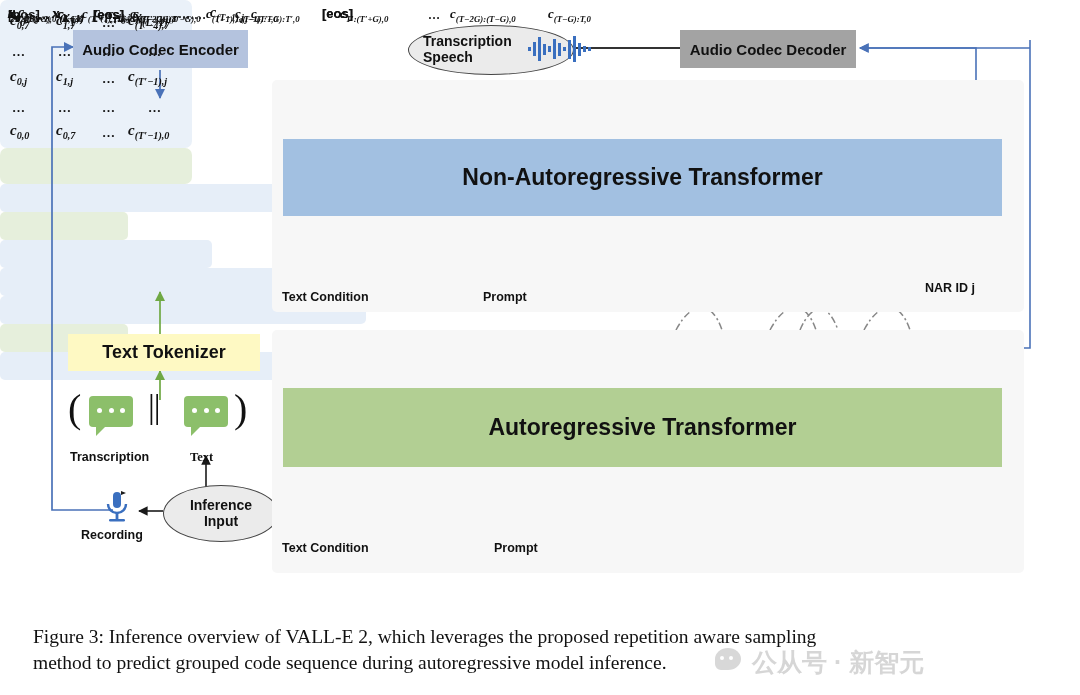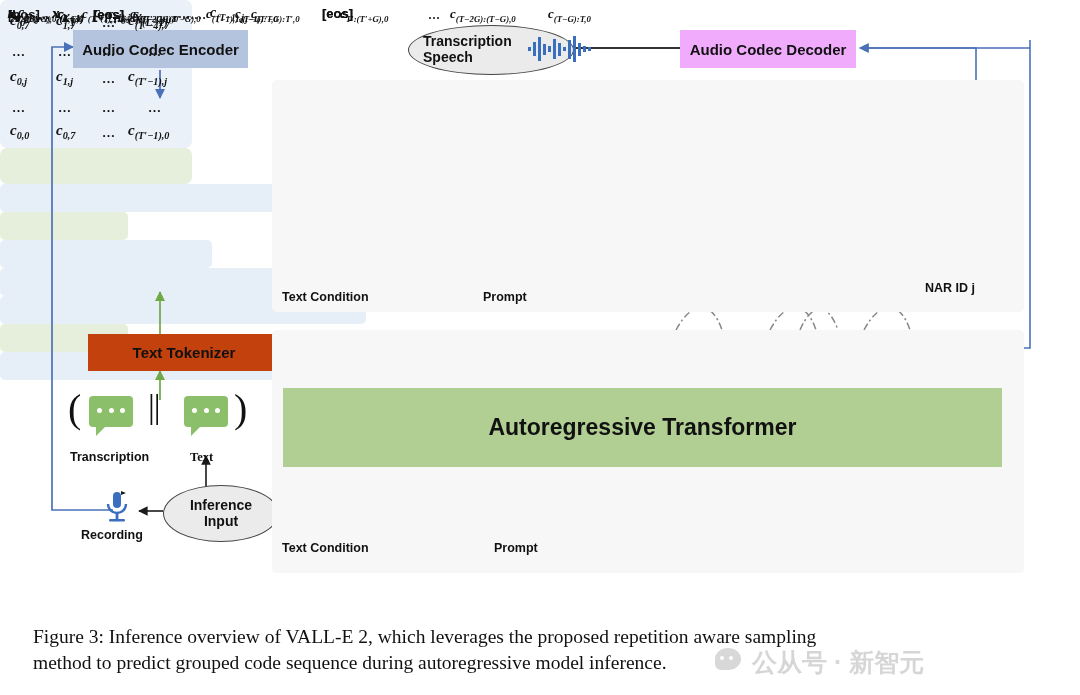--- a/index.html
+++ b/index.html
@@ -5,24 +5,24 @@
   html,body{margin:0;padding:0;background:#ffffff;}
   body{width:1080px;height:695px;position:relative;overflow:hidden;
        font-family:"Liberation Sans",sans-serif;color:#000;}
   .fig{position:absolute;left:0;top:0;width:1080px;height:695px;}
   svg.layer{position:absolute;left:0;top:0;width:1080px;height:695px;pointer-events:none;}
 
   
   .box{position:absolute;box-sizing:border-box;display:flex;align-items:center;justify-content:center;}
   .panel{position:absolute;background:#f7f7f7;border-radius:5px;}
   .enc{background:#b4c3de;color:#111;font-size:15px;font-weight:bold;}
-  .dec{background:#f0abfc;color:#111;font-size:15px;font-weight:bold;}
+  .dec{background:#a3a3a3;color:#111;font-size:15px;font-weight:bold;}
   .nar{background:#a2c0e1;color:#111;font-size:23px;font-weight:bold;}
   .ar{background:#b2cf93;color:#111;font-size:23px;font-weight:bold;}
-  .tok{background:#c2410c;color:#111;font-size:15px;font-weight:bold;margin-left:20px;}
+  .tok{background:#fef9c3;color:#111;font-size:18px;font-weight:bold;}
   .matrix{background:#eaf1f9;border-radius:7px;}
   .xrow{background:#e6efdc;border-radius:7px;}
   .pillblue{background:#e6eef8;border-radius:5px;}
   .pillgreen{background:#e6efdc;border-radius:5px;}
 
   
   .mtxt{position:absolute;font-family:"Liberation Serif",serif;font-weight:bold;font-style:italic;
         white-space:nowrap;color:#111;}
   .lbl{position:absolute;font-size:12.5px;font-weight:bold;white-space:nowrap;color:#111;}
   .ell{position:absolute;border:1.6px solid #444;background:#ebebeb;border-radius:50%;
@@ -261,20 +261,23 @@
 
   <div class="panel" style="left:272px;top:80px;width:752px;height:232px;"></div>
 
   <div class="pillblue" style="left:640px;top:86px;width:304px;height:28px;">
     <span class="mtxt" style="left:18px;top:5px;font-size:14px;">c<sub>T′,j</sub></span>
     <span class="mtxt" style="left:94px;top:5px;font-size:14px;">c<sub>(T′+1),j</sub></span>
     <span class="mtxt nm" style="left:178px;top:7px;font-size:12px;">…</span>
     <span class="mtxt" style="left:210px;top:5px;font-size:14px;">c<sub>(T−1),j</sub></span>
   </div>
 
+  <div class="box nar" style="left:283px;top:139px;width:719px;height:77px;">
+    <span>Non-Autoregressive Transformer</span>
+  </div>
 
   <div class="pillgreen" style="left:281px;top:238px;width:128px;height:28px;">
     <span class="mtxt" style="left:8px;top:5px;font-size:15px;">x<sub>0</sub></span>
     <span class="mtxt nm" style="left:38px;top:8px;font-size:12px;">…</span>
     <span class="mtxt" style="left:52px;top:5px;font-size:15px;">x<sub>(L−1)</sub></span>
     <span class="lbl" style="left:93px;top:7px;font-size:13px;">[eos]</span>
   </div>
 
   <div class="pillblue" style="left:415px;top:238px;width:212px;height:28px;">
     <span class="mtxt" style="left:10px;top:6px;font-size:13px;">c<sub>0,1:8</sub></span>

